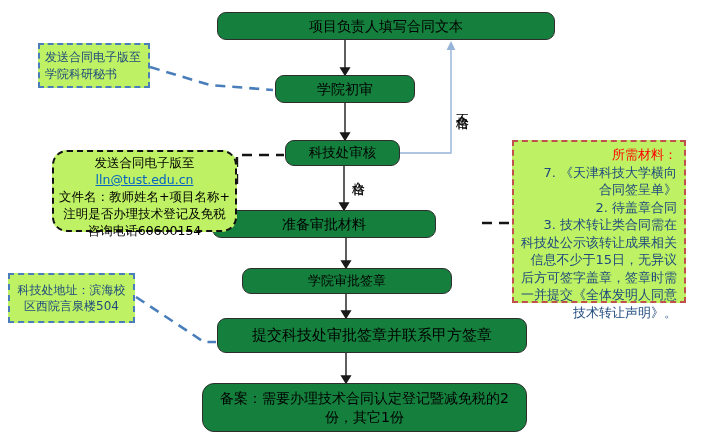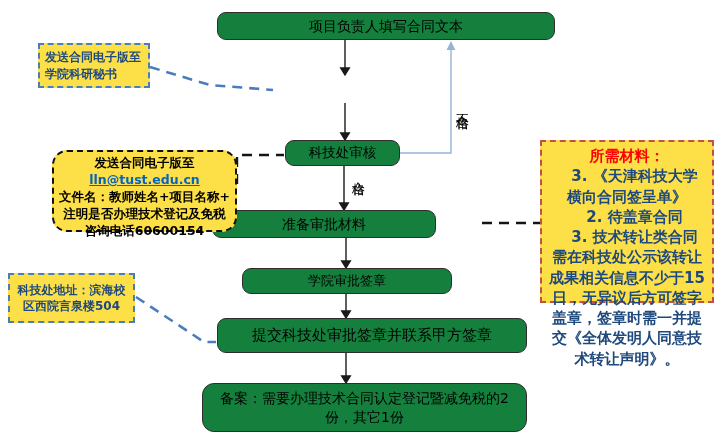--- a/index.html
+++ b/index.html
@@ -11,33 +11,33 @@
     border-radius:9px;box-sizing:border-box;display:flex;align-items:center;
     justify-content:center;text-align:center;font-size:14px;color:#000;line-height:1.32;
     padding:1px 6px;}
   .n1{left:217px;top:12px;width:338px;height:28px;}
   .n2{left:275px;top:75px;width:140px;height:28px;}
   .n3{left:285px;top:140px;width:115px;height:26px;font-size:13.5px;}
   .n4{left:212px;top:210px;width:224px;height:28px;}
   .n5{left:242px;top:268px;width:210px;height:26px;font-size:13px;}
   .n6{left:217px;top:318px;width:310px;height:35px;font-size:15px;}
   .n7{left:202px;top:383px;width:325px;height:49px;border-radius:12px;}
-  .callout{position:absolute;z-index:2;box-sizing:border-box;background:#fde047;
-    font-weight:bold;font-size:12px;line-height:1.35;}
+  .callout{position:absolute;z-index:2;box-sizing:border-box;background:#bef264;
+    font-weight:normal;font-size:12px;line-height:1.35;}
   .co-a{left:38px;top:43px;width:112px;height:45px;border:2.5px dashed #4a7ebb;
     color:#1f497d;display:flex;align-items:center;justify-content:center;
     text-align:left;padding:2px 5px;}
   .co-b{left:8px;top:150px;width:185px;height:82px;border:2.5px dashed #111;
     border-radius:15px;color:#000;text-align:center;padding:3px 4px;font-size:12.5px;margin-left:44px;}
   .co-b .email a{color:#0563c1;text-decoration:underline;}
   .co-c{left:8px;top:273px;width:127px;height:50px;border:2.5px dashed #4a7ebb;
     color:#1f497d;display:flex;align-items:center;justify-content:center;
     text-align:center;padding:2px 5px;}
-  .co-d{left:540px;top:140px;width:174px;height:163px;border:2.5px dashed #c0504d;
-    color:#1f497d;padding:4px 7px;font-size:15px;text-align:center;}
+  .co-d{left:512px;top:140px;width:174px;height:163px;border:2.5px dashed #c0504d;
+    color:#1f497d;padding:4px 7px;font-size:13px;text-align:right;}
   .co-d .mat-title{color:#f00;}
   .co-d .mat-item{text-indent:15px;}
   .vlabel{position:absolute;z-index:2;writing-mode:vertical-rl;text-orientation:upright;
     font-size:13px;color:#000;letter-spacing:1px;line-height:1;}
   .lbl-pass{left:352px;top:171px;}
   .lbl-fail{left:456px;top:104px;}
 </style>
 </head>
 <body>
 
@@ -68,20 +68,23 @@
     <polyline points="150,67 210,85 273,90" fill="none" stroke="#4a7ebb" stroke-width="2.6" stroke-dasharray="10,7"></polyline>
     <polyline points="136,297 204,342 216,342" fill="none" stroke="#4a7ebb" stroke-width="2.6" stroke-dasharray="10,7"></polyline>
 
     <polyline points="193,191 237,191 237,155 284,155" fill="none" stroke="#141414" stroke-width="2.4" stroke-dasharray="10,7"></polyline>
     <line x1="482" y1="223" x2="540" y2="223" stroke="#141414" stroke-width="2.4" stroke-dasharray="10,7"></line>
   </svg>
 
   <div class="flow-box n1">
     <span>项目负责人填写合同文本</span>
   </div>
+  <div class="flow-box n2">
+    <span>学院初审</span>
+  </div>
   <div class="flow-box n3">
     <span>科技处审核</span>
   </div>
   <div class="flow-box n4">
     <span>准备审批材料</span>
   </div>
   <div class="flow-box n5">
     <span>学院审批签章</span>
   </div>
   <div class="flow-box n6">
@@ -105,18 +108,18 @@
     <div>注明是否办理技术登记及免税</div>
     <div>咨询电话60600154</div>
   </div>
 
   <div class="callout co-c">
     <span>科技处地址：滨海校区西院言泉楼504</span>
   </div>
 
   <div class="callout co-d">
     <div class="mat-title">所需材料：</div>
-    <div class="mat-item">3. 《天津科技大学横向合同签呈单》</div>
+    <div class="mat-item">7. 《天津科技大学横向合同签呈单》</div>
     <div class="mat-item">2. 待盖章合同</div>
     <div class="mat-item">3. 技术转让类合同需在科技处公示该转让成果相关信息不少于15日，无异议后方可签字盖章，签章时需一并提交《全体发明人同意技术转让声明》。</div>
   </div>
 
 </div>
 
 </body></html>

